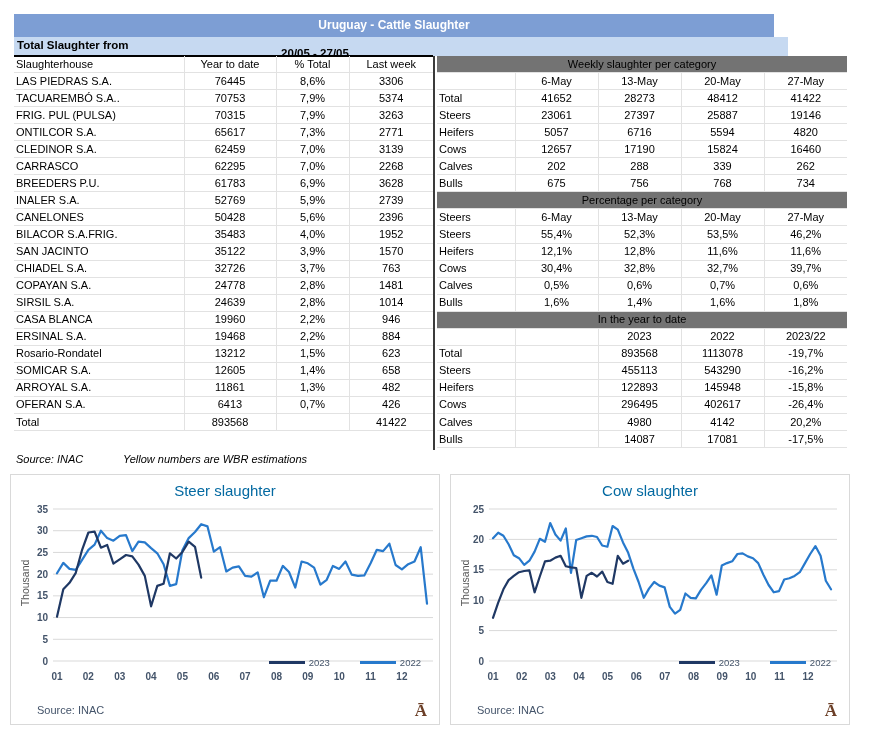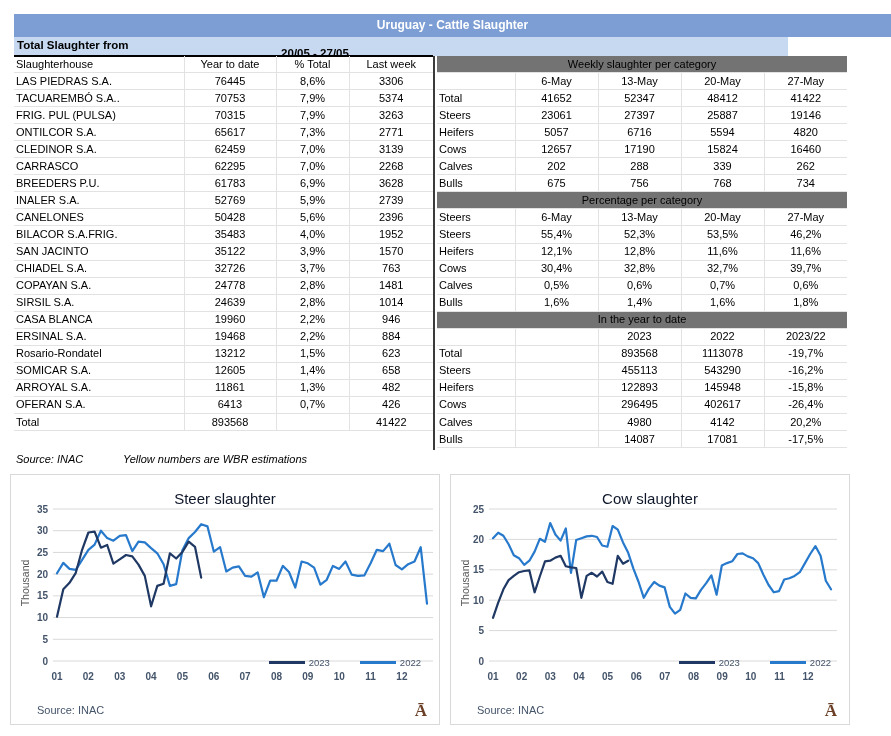--- a/index.html
+++ b/index.html
@@ -1,20 +1,20 @@
 <!DOCTYPE html>
 <html><head>
 <meta charset="utf-8">
 <style>
   html,body{margin:0;padding:0;background:#fff}
   .page{position:relative;width:891px;height:736px;background:#fff;
         font-family:"Liberation Sans",sans-serif;color:#000;overflow:hidden}
 
   
-  .titlebar{position:absolute;left:14px;top:14px;width:877px;height:23px;background:#7D9ED4;
+  .titlebar{position:absolute;left:14px;top:14px;width:760px;height:23px;background:#7D9ED4;
             color:#fff;font-weight:bold;font-size:12px;text-align:center;line-height:23px}
   .subrow{position:absolute;left:14px;top:37px;width:774px;height:19px;background:#C6D9F1}
   .subrow .lbl{position:absolute;left:3px;top:2px;font-weight:bold;font-size:11.5px}
   .subrow .val{position:absolute;left:216px;top:10px;width:170px;text-align:center;font-weight:bold;font-size:11.5px}
   .subrow-line{position:absolute;left:14px;top:55px;width:419px;height:0;border-top:2px solid #000}
 
   
   table.data{border-collapse:collapse;table-layout:fixed;font-size:11px}
   #left-table{position:absolute;left:14px;top:56px;width:419px}
   #right-table{position:absolute;left:437px;top:56px;width:410px}
@@ -29,21 +29,21 @@
   .divider{position:absolute;left:433px;top:56px;width:2px;height:394px;background:#3b3b3b}
 
   .footnote{position:absolute;left:16px;top:453px;width:500px;font-size:11px;font-style:italic}
   .footnote .src{position:absolute;left:0;top:0}
   .footnote .note{position:absolute;left:107px;top:0}
 
   
   .chart-box{position:absolute;top:474px;height:249px;border:1px solid #D9D9D9;background:#fff}
   #steer-box{left:10px;width:428px}
   #cow-box{left:450px;width:398px}
-  .chart-title{margin-top:15px;text-align:center;font-size:15px;color:#0f172a}
+  .chart-title{margin-top:7px;text-align:center;font-size:15px;color:#0369a1}
   .chart-ylab{position:absolute;left:-31px;top:102px;width:90px;text-align:center;
               transform:rotate(-90deg);font-size:10.5px;color:#595959}
   svg.plot{position:absolute;top:28px;left:16px;overflow:visible}
   #cow-box svg.plot{left:12px}
   .xtick,.ytick{font-size:10px;fill:#44546A;font-weight:bold;font-family:"Liberation Sans",sans-serif}
   .legend{position:absolute;right:18px;bottom:56px;display:flex;gap:30px;align-items:center}
   .legend-item{display:flex;align-items:center}
   .legend .sw{display:inline-block;width:36px;height:3px;margin-right:4px}
   .legend .lab{font-size:9.5px;color:#44546A}
   .chart-source{position:absolute;left:26px;bottom:8px;font-size:11px;color:#44546A}
@@ -223,21 +223,21 @@
         <tr class="sec-header">
           <td class="l b"></td>
           <td class="c b">6-May</td>
           <td class="c b">13-May</td>
           <td class="c b">20-May</td>
           <td class="c b">27-May</td>
         </tr>
         <tr>
           <td class="l">Total</td>
           <td class="c">41652</td>
-          <td class="c">52347</td>
+          <td class="c">28273</td>
           <td class="c">48412</td>
           <td class="c">41422</td>
         </tr>
         <tr>
           <td class="l">Steers</td>
           <td class="c">23061</td>
           <td class="c">27397</td>
           <td class="c">25887</td>
           <td class="c">19146</td>
         </tr>

